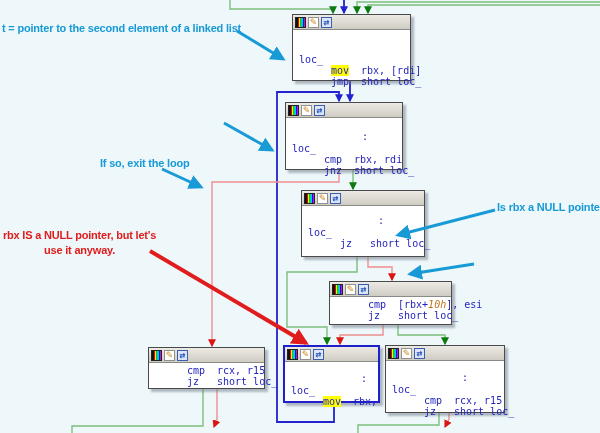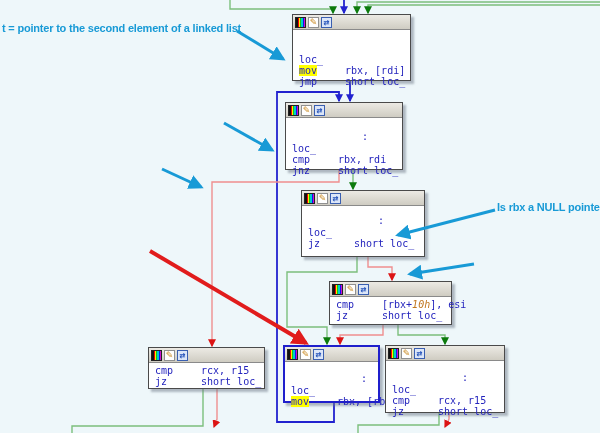--- a/index.html
+++ b/index.html
@@ -49,21 +49,21 @@
     border:1px solid #3a5fb0;background:#dce6f8;
     font-size:7px;line-height:9px;text-align:center;color:#2150b8;font-weight:bold;
   }
   .body{padding:2px 4px 2px 6px;}
   .line{
     display:flex;font-family:"DejaVu Sans Mono","Liberation Mono",monospace;
     font-size:10px;line-height:11px;color:var(--code-blue);white-space:pre;
   }
   .mn{width:46px;flex:0 0 auto;}
   .mn.hl{background:var(--hl-yellow);width:auto;margin-right:auto;}
-  .line .mnwrap{width:46px;flex:0 0 auto;}
+  .line .mnwrap{width:30px;flex:0 0 auto;margin-left:32px;}
   .lbl{width:70px;flex:0 0 auto;margin-top:12px;}
   .num{color:var(--num-orange);font-style:italic;}
   .ann{position:absolute;z-index:6;font-weight:bold;font-size:11px;line-height:15px;letter-spacing:-0.2px;white-space:nowrap;text-align:center;}
   .ann.blue{color:var(--ann-blue);}
   .ann.red{color:var(--ann-red);}
 </style>
 </head>
 <body>
 
 <div id="canvas">
@@ -193,18 +193,23 @@
       </div>
       <div class="body" style="padding-top: 11px;">
         <div class="line"><span class="lbl">loc_</span><span>:</span></div>
         <div class="line"><span class="mnwrap"><span class="mn">cmp</span></span><span><span>rcx, r15</span></span></div>
         <div class="line"><span class="mnwrap"><span class="mn">jz</span></span><span><span>short loc_</span></span></div>
       </div>
     </div>
     <div class="ann blue" style="left: 2px; top: 21px;">
       <div>t = pointer to the second element of a linked list</div>
     </div>
+    <div class="ann blue" style="left: 100px; top: 156px;">
+      <div>If so, exit the loop</div>
+    </div>
     <div class="ann red" style="left: 3px; top: 228px;">
+      <div>rbx IS a NULL pointer, but let's</div>
+      <div>use it anyway.</div>
     </div>
     <div class="ann blue" style="left: 497px; top: 200px;">
       <div>Is rbx a NULL pointe</div>
     </div>
   </div>
 
 </body></html>

